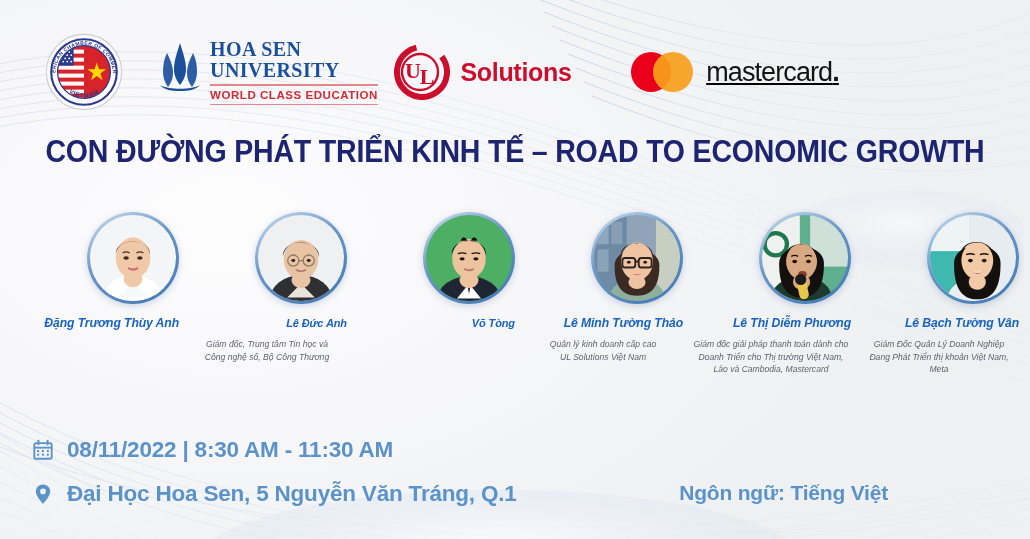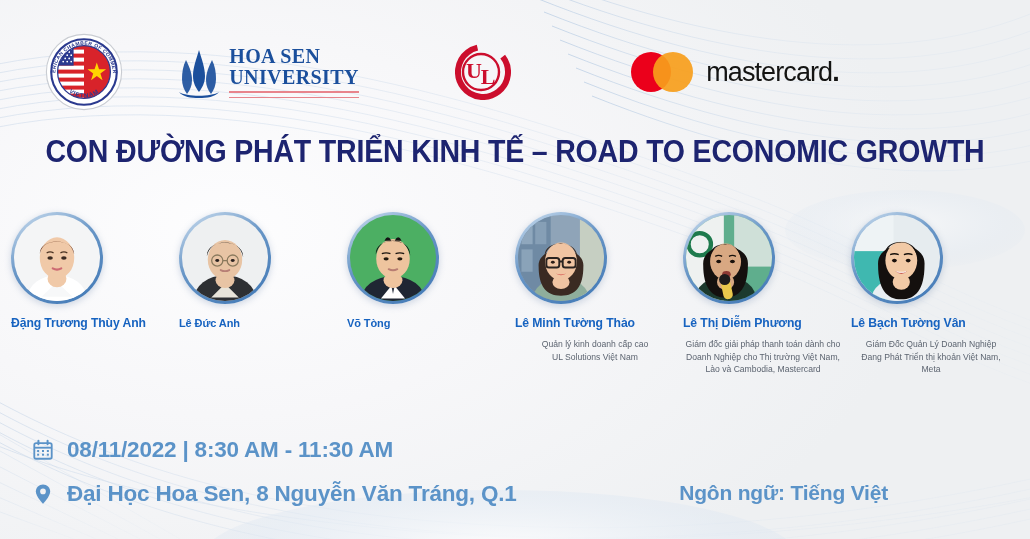--- a/index.html
+++ b/index.html
@@ -22,21 +22,21 @@
 
   
   .logo-row {
     position:absolute; top:22px; left:0; width:1030px; height:100px;
     display:flex; align-items:center;
   }
   .logo-slot { display:flex; align-items:center; justify-content:center; }
   .slot-amcham { width:168px; }
   .slot-hoasen { width:200px; }
   .slot-ul     { width:230px; }
-  .slot-mc     { width:250px; margin-left:12px; }
+  .slot-mc     { width:250px; margin-left:12px;text-decoration:underline; }
 
   
   .amcham { position:relative; width:80px; height:80px; }
 
   
   .hoasen { display:flex; align-items:flex-start; gap:8px; }
   .hs-mark { width:44px; height:50px; flex:0 0 auto; margin-top:2px; }
   .hs-text { display:flex; flex-direction:column; }
   .hs-line1, .hs-line2 {
     font-family:"Liberation Serif", serif;
@@ -82,21 +82,21 @@
     color:#1d2470;
     transform:scaleX(.92);
     white-space:nowrap;
   }
 
   
   .speakers {
     position:absolute; top:212px; left:0; width:1030px; height:190px;
     display:flex; justify-content:center; align-items:flex-start;
   }
-  .speaker { width:168px; display:flex; flex-direction:column; align-items:flex-start; }
+  .speaker { width:168px; display:flex; flex-direction:column; align-items:flex-end;font-style:italic; }
   .avatar-wrap {
     width:92px; height:92px; border-radius:50%;
     padding:3px;
     background:linear-gradient(150deg,#cfe0f0 0%,#6795c6 45%,#3f77b5 100%);
     box-shadow:0 2px 7px rgba(90,120,160,.28);
   }
   .avatar { width:100%; height:100%; border-radius:50%; overflow:hidden; position:relative; }
   .avatar svg { display:block; width:100%; height:100%; }
   .sp-name {
     margin-top:12px;
@@ -272,33 +272,35 @@
             <path d="M22,2 C25,12 28,20 28,28 C28,35 25,40 22,44 C19,40 16,35 16,28 C16,20 19,12 22,2 Z"></path>
             <path d="M9,12 C13,20 15,26 15,32 C15,38 13,42 10,46 C7,42 5,37 5,31 C5,24 6,18 9,12 Z" opacity=".92"></path>
             <path d="M35,12 C38,18 39,24 39,31 C39,37 37,42 34,46 C31,42 29,38 29,32 C29,26 31,20 35,12 Z" opacity=".92"></path>
           </g>
           <path d="M2,44 C10,49 34,49 42,44 C38,49 30,50 22,50 C14,50 6,49 2,44 Z" fill="#1b4f9c"></path>
         </svg>
         <div class="hs-text">
           <div class="hs-line1">HOA SEN</div>
           <div class="hs-line2">UNIVERSITY</div>
           <div class="hs-rule"></div>
+          <div class="hs-tag">WORLD CLASS EDUCATION</div>
           <div class="hs-rule2"></div>
         </div>
       </div>
     </div>
 
     <div class="logo-slot slot-ul">
       <div class="ul-logo">
         <svg class="ul-mark" viewBox="0 0 56 56">
           <circle cx="28" cy="28" r="25" fill="none" stroke="#cc0e2d" stroke-width="6" stroke-dasharray="128 29" transform="rotate(-38 28 28)"></circle>
           <circle cx="26" cy="28" r="18" fill="none" stroke="#cc0e2d" stroke-width="2.4"></circle>
           <text x="19" y="34" font-family="Liberation Serif, serif" font-size="22" font-weight="700" fill="#cc0e2d" text-anchor="middle">U</text>
           <text x="33" y="40" font-family="Liberation Serif, serif" font-size="22" font-weight="700" fill="#cc0e2d" text-anchor="middle">L</text>
         </svg>
+        <div class="ul-word">Solutions</div>
       </div>
     </div>
 
     <div class="logo-slot slot-mc">
       <div class="mc-logo">
         <div class="mc-mark">
           <div class="mc-c mc-red"></div>
           <div class="mc-c mc-yel"></div>
         </div>
         <div class="mc-word"><span>mastercard</span><span class="dot">.</span></div>
@@ -344,20 +346,24 @@
             <circle cx="41" cy="53" r="6.5" fill="none" stroke="#8a7a5e" stroke-width="1.5"></circle>
             <circle cx="59" cy="53" r="6.5" fill="none" stroke="#8a7a5e" stroke-width="1.5"></circle>
             <line x1="47.5" y1="53" x2="52.5" y2="53" stroke="#8a7a5e" stroke-width="1.5"></line>
             <ellipse cx="41" cy="53" rx="2.3" ry="1.7" fill="#2a2220"></ellipse>
             <ellipse cx="59" cy="53" rx="2.3" ry="1.7" fill="#2a2220"></ellipse>
             <path d="M45 64 Q50 66.5 55 64" stroke="#b77f76" stroke-width="2.2" fill="none" stroke-linecap="round"></path>
           </svg>
         </div>
       </div>
       <div class="sp-name">Lê Đức Anh</div>
+      <div class="sp-role">
+        <div>Giám đốc, Trung tâm Tin học và</div>
+        <div>Công nghệ số, Bộ Công Thương</div>
+      </div>
     </div>
 
     <div class="speaker">
       <div class="avatar-wrap">
         <div class="avatar">
           <svg viewBox="0 0 100 100">
               <rect width="100" height="100" fill="#4caf63"></rect>
             <ellipse cx="50" cy="99" rx="37" ry="28" fill="#1f2633"></ellipse>
             <path d="M36 97 L50 80 L64 97 Z" fill="#ffffff"></path>
             <path d="M48 82 L50 92 L52 82 Z" fill="#2c3340"></path>
@@ -428,21 +434,21 @@
             <ellipse cx="47" cy="69" rx="5" ry="4" fill="#8d3a34"></ellipse>
 
             <rect x="42" y="74" width="11" height="24" rx="5" fill="#e8c84c" transform="rotate(-12 47 86)"></rect>
             <circle cx="45" cy="75" r="6.5" fill="#1c1c1c"></circle>
           </svg>
         </div>
       </div>
       <div class="sp-name sm">Lê Thị Diễm Phương</div>
       <div class="sp-role">
         <div>Giám đốc giải pháp thanh toán dành cho</div>
-        <div>Doanh Nghiệp cho Thị trường Việt Nam,</div>
+        <div>Doanh Triển cho Thị trường Việt Nam,</div>
         <div>Lào và Cambodia, Mastercard</div>
       </div>
     </div>
 
     <div class="speaker">
       <div class="avatar-wrap">
         <div class="avatar">
           <svg viewBox="0 0 100 100">
             <rect width="100" height="100" fill="#e6ecef"></rect>
             <rect x="0" y="40" width="40" height="60" fill="#3fb8b0"></rect>
@@ -488,19 +494,19 @@
         </g>
       </svg>
       <div class="info-text">08/11/2022 | 8:30 AM - 11:30 AM</div>
     </div>
 
     <div class="info-line line-loc">
       <svg class="ico" viewBox="0 0 24 24">
         <path d="M12 1.6 C7.6 1.6 4.2 5 4.2 9.3 C4.2 15 12 22.6 12 22.6 C12 22.6 19.8 15 19.8 9.3 C19.8 5 16.4 1.6 12 1.6 Z" fill="#5b93c8"></path>
         <circle cx="12" cy="9.2" r="3.1" fill="#f1f1f3"></circle>
       </svg>
-      <div class="info-text">Đại Học Hoa Sen, 8 Nguyễn Văn Tráng, Q.1</div>
+      <div class="info-text">Đại Học Hoa Sen, 5 Nguyễn Văn Tráng, Q.1</div>
     </div>
 
     <div class="lang">Ngôn ngữ: Tiếng Việt</div>
   </div>
 
 </div>
 
 </body></html>

